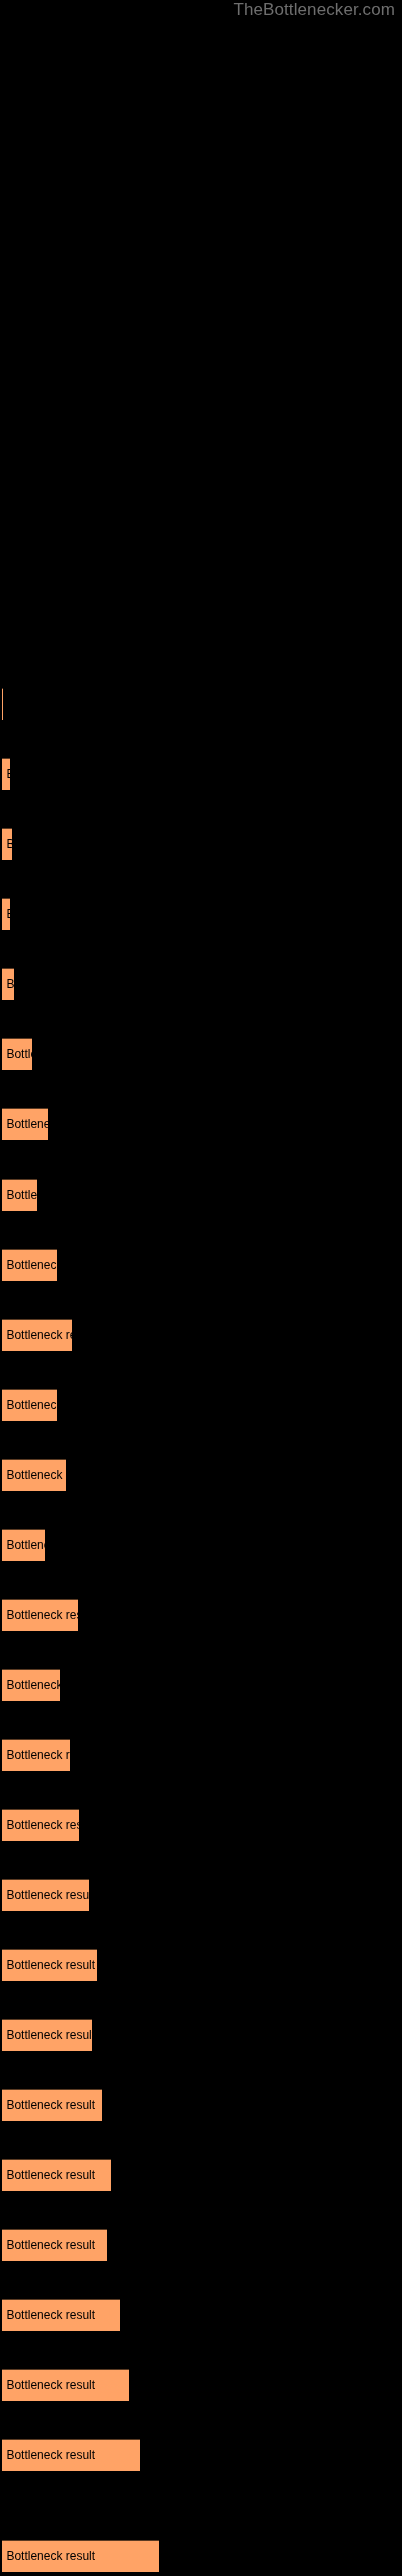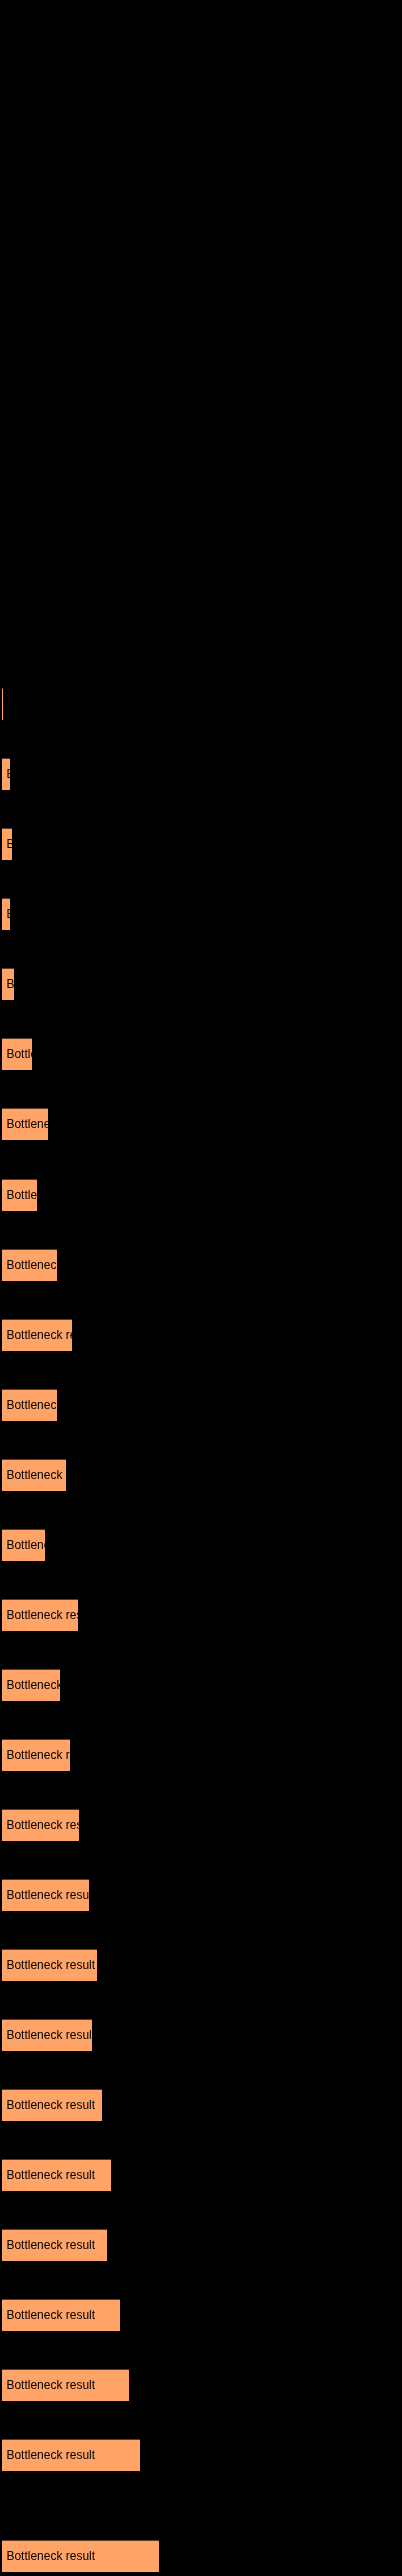--- a/index.html
+++ b/index.html
@@ -89,20 +89,23 @@
     white-space: nowrap;
     font-family: "Liberation Sans", sans-serif;
     pointer-events: none;
   }
 </style>
 </head>
 <body>
 
 <div id="page">
 
+  <div class="site-header">
+    <span class="site-title">TheBottlenecker.com</span>
+  </div>
 
   <div class="plot-area" id="plot-area">
       <div class="bar-row" style="top: 688px; width: 403px;">
         <div class="bar" title="Bottleneck result" style="width: 1.6px;"></div>
       </div>
       <div class="bar-row" style="top: 758px; width: 403px;">
         <div class="bar" title="Bottleneck result" style="width: 8.9px;">
           <span class="bar-label">Bottleneck result</span>
         </div>
       </div>

